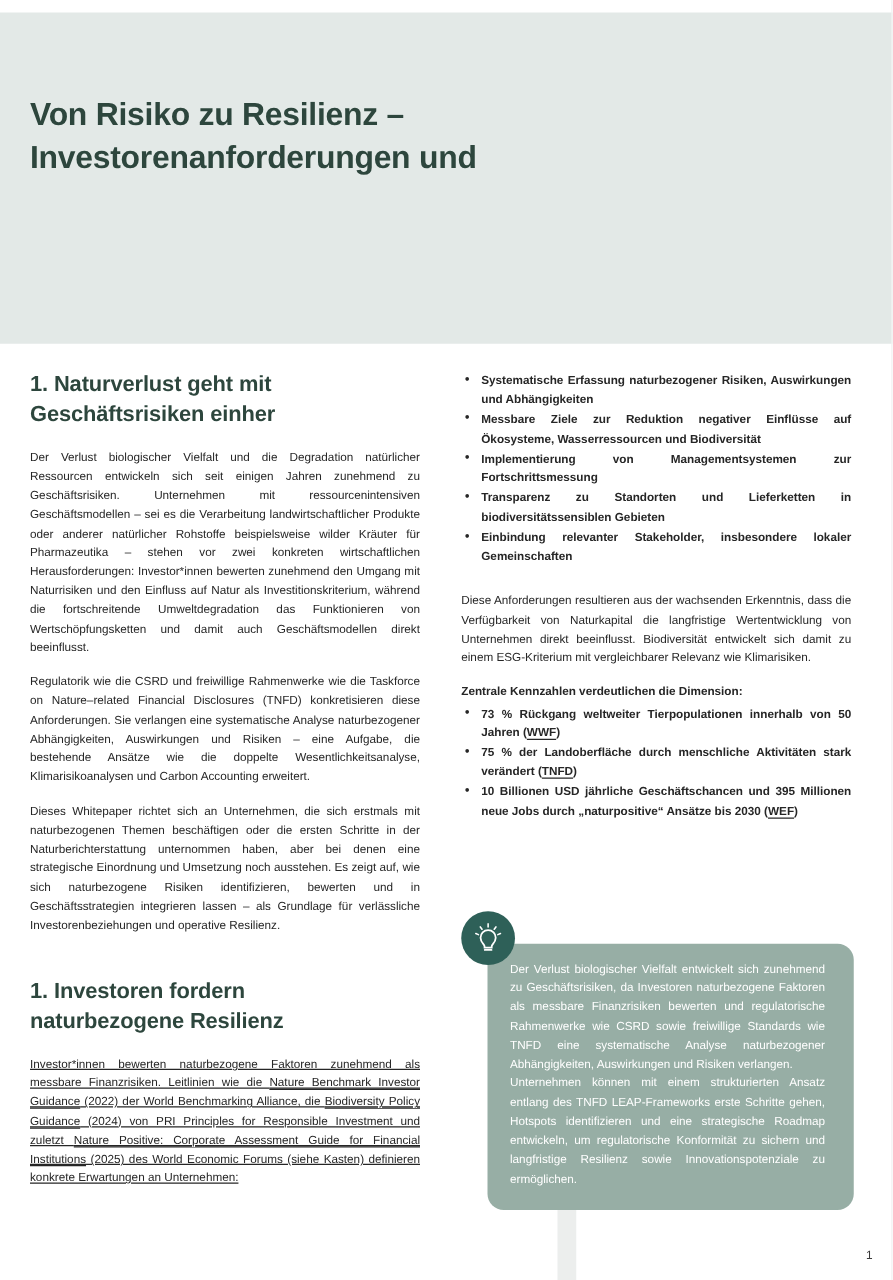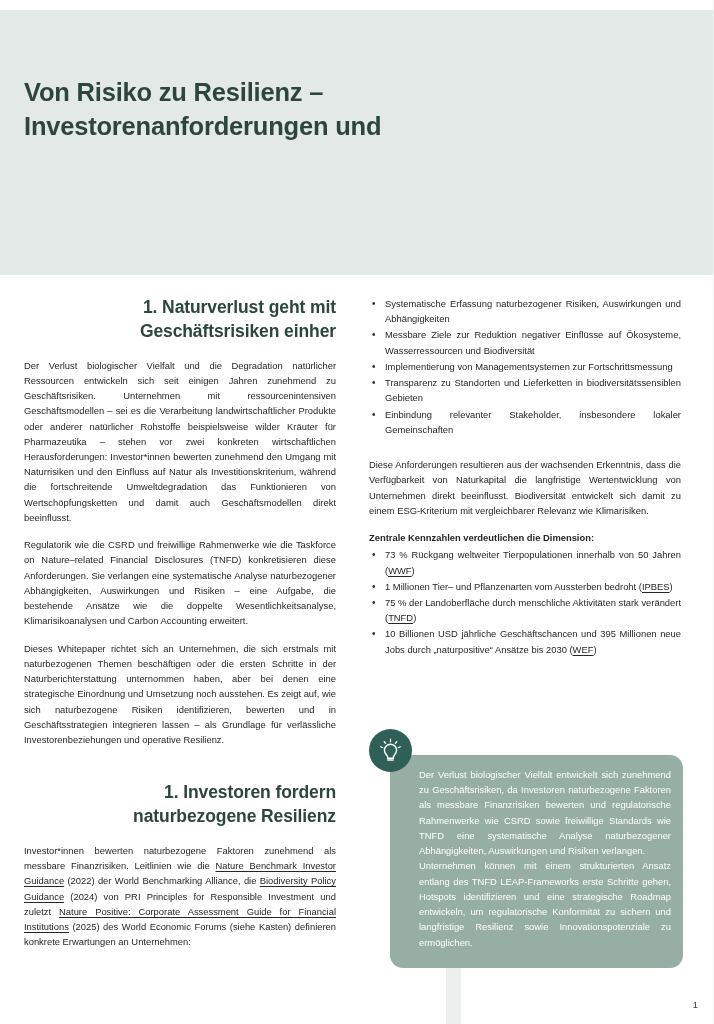--- a/index.html
+++ b/index.html
@@ -65,50 +65,51 @@
   .col-right { left: 369px; width: 312px; }
 
   h2.section-heading {
     font-size: 17.5px;
     line-height: 1.36;
     font-weight: 700;
     color: #2d463d;
     letter-spacing: -0.1px;
     margin-bottom: 14px;
   }
-  h2.section-heading .hl { display: block; text-align: right; }
+  h2.section-heading .hl { display: block; }
 
   p.body-text {
     font-size: 9.4px;
     line-height: 1.62;
     text-align: justify;
     color: #262626;
     margin-bottom: 12px;
   }
-  p.body-text:last-child { margin-bottom: 0; }
+  p.body-text:last-child { margin-bottom: 0; text-decoration: underline; }
 
   p.body-text .u,
   li .u {
     text-decoration: underline;
     text-underline-offset: 1.5px;
   }
 
   ul.bullets {
     list-style: none;
     margin: 0 0 12px 0;
     padding: 0;
   }
   ul.bullets li {
     position: relative;
     padding-left: 16px;
     font-size: 9.4px;
     line-height: 1.62;
     text-align: justify;
     color: #262626;
     margin-bottom: 1px;
+    font-weight: bold;
   }
   ul.bullets li::before {
     content: "\2022";
     position: absolute;
     left: 3px;
     top: 0;
     font-size: 10px;
     line-height: 1.62;
     color: #262626;
   }
@@ -130,21 +131,21 @@
     left: 21px;
     top: 26px;
     width: 293px;
     height: 213px;
     background: #97aea5;
     border-radius: 13px;
   }
 
   .callout-text {
     position: absolute;
-    left: 50px;
+    left: 39px;
     top: 38px;
     width: 252px;
     font-size: 9.4px;
     line-height: 1.62;
     text-align: justify;
     color: #ffffff;
   }
   .callout-text p { margin-bottom: 0; }
 
   .callout-icon {
@@ -236,21 +237,20 @@
         </ul>
 
       <div class="spacer-8"></div>
 
       <p class="body-text">Diese Anforderungen resultieren aus der wachsenden Erkenntnis, dass die Verfügbarkeit von Naturkapital die langfristige Wertentwicklung von Unternehmen direkt beeinflusst. Biodiversität entwickelt sich damit zu einem ESG-Kriterium mit vergleichbarer Relevanz wie Klimarisiken.</p>
 
       <p class="body-text" style="margin-bottom:2px;font-weight:bold;">Zentrale Kennzahlen verdeutlichen die Dimension:</p>
 
       <ul class="bullets" id="metrics-list">
           <li><span>73 % Rückgang weltweiter Tierpopulationen innerhalb von 50 Jahren (</span><span class="u">WWF</span><span>)</span></li>
-          <li><span>1 Millionen Tier– und Pflanzenarten vom Aussterben bedroht (</span><span class="u">IPBES</span><span>)</span></li>
           <li><span>75 % der Landoberfläche durch menschliche Aktivitäten stark verändert (</span><span class="u">TNFD</span><span>)</span></li>
           <li><span>10 Billionen USD jährliche Geschäftschancen und 395 Millionen neue Jobs durch „naturpositive“ Ansätze bis 2030 (</span><span class="u">WEF</span><span>)</span></li>
         </ul>
 
     </div>
   </div>
 
   <div class="callout-wrap">
     <div class="callout-box"></div>
 

